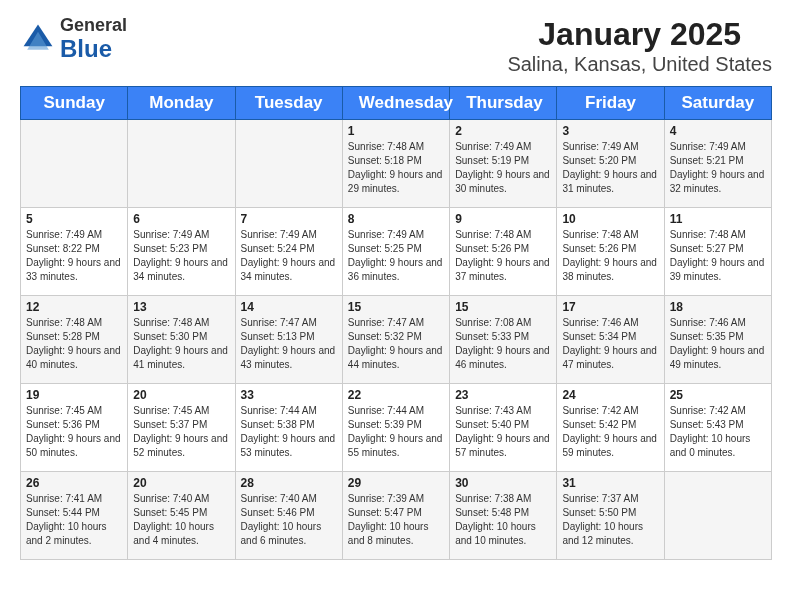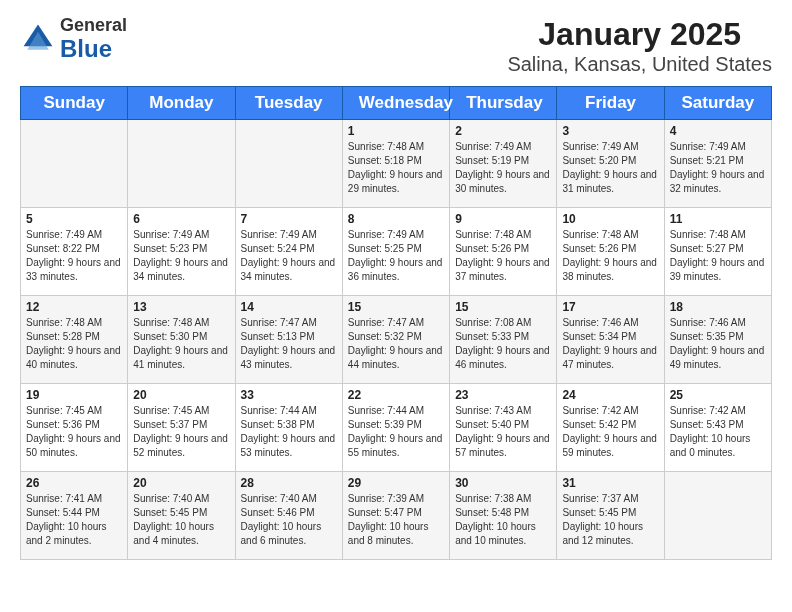--- a/index.html
+++ b/index.html
@@ -313,19 +313,19 @@
         </td>
         <td>
           <span class="day-number">30</span>
           <div class="day-info">Sunrise: 7:38 AM
 Sunset: 5:48 PM
 Daylight: 10 hours and 10 minutes.</div>
         </td>
         <td>
           <span class="day-number">31</span>
           <div class="day-info">Sunrise: 7:37 AM
-Sunset: 5:45 PM
+Sunset: 5:50 PM
 Daylight: 10 hours and 12 minutes.</div>
         </td>
         <td></td>
       </tr>
     </tbody>
 </table>
 
 </body></html>

